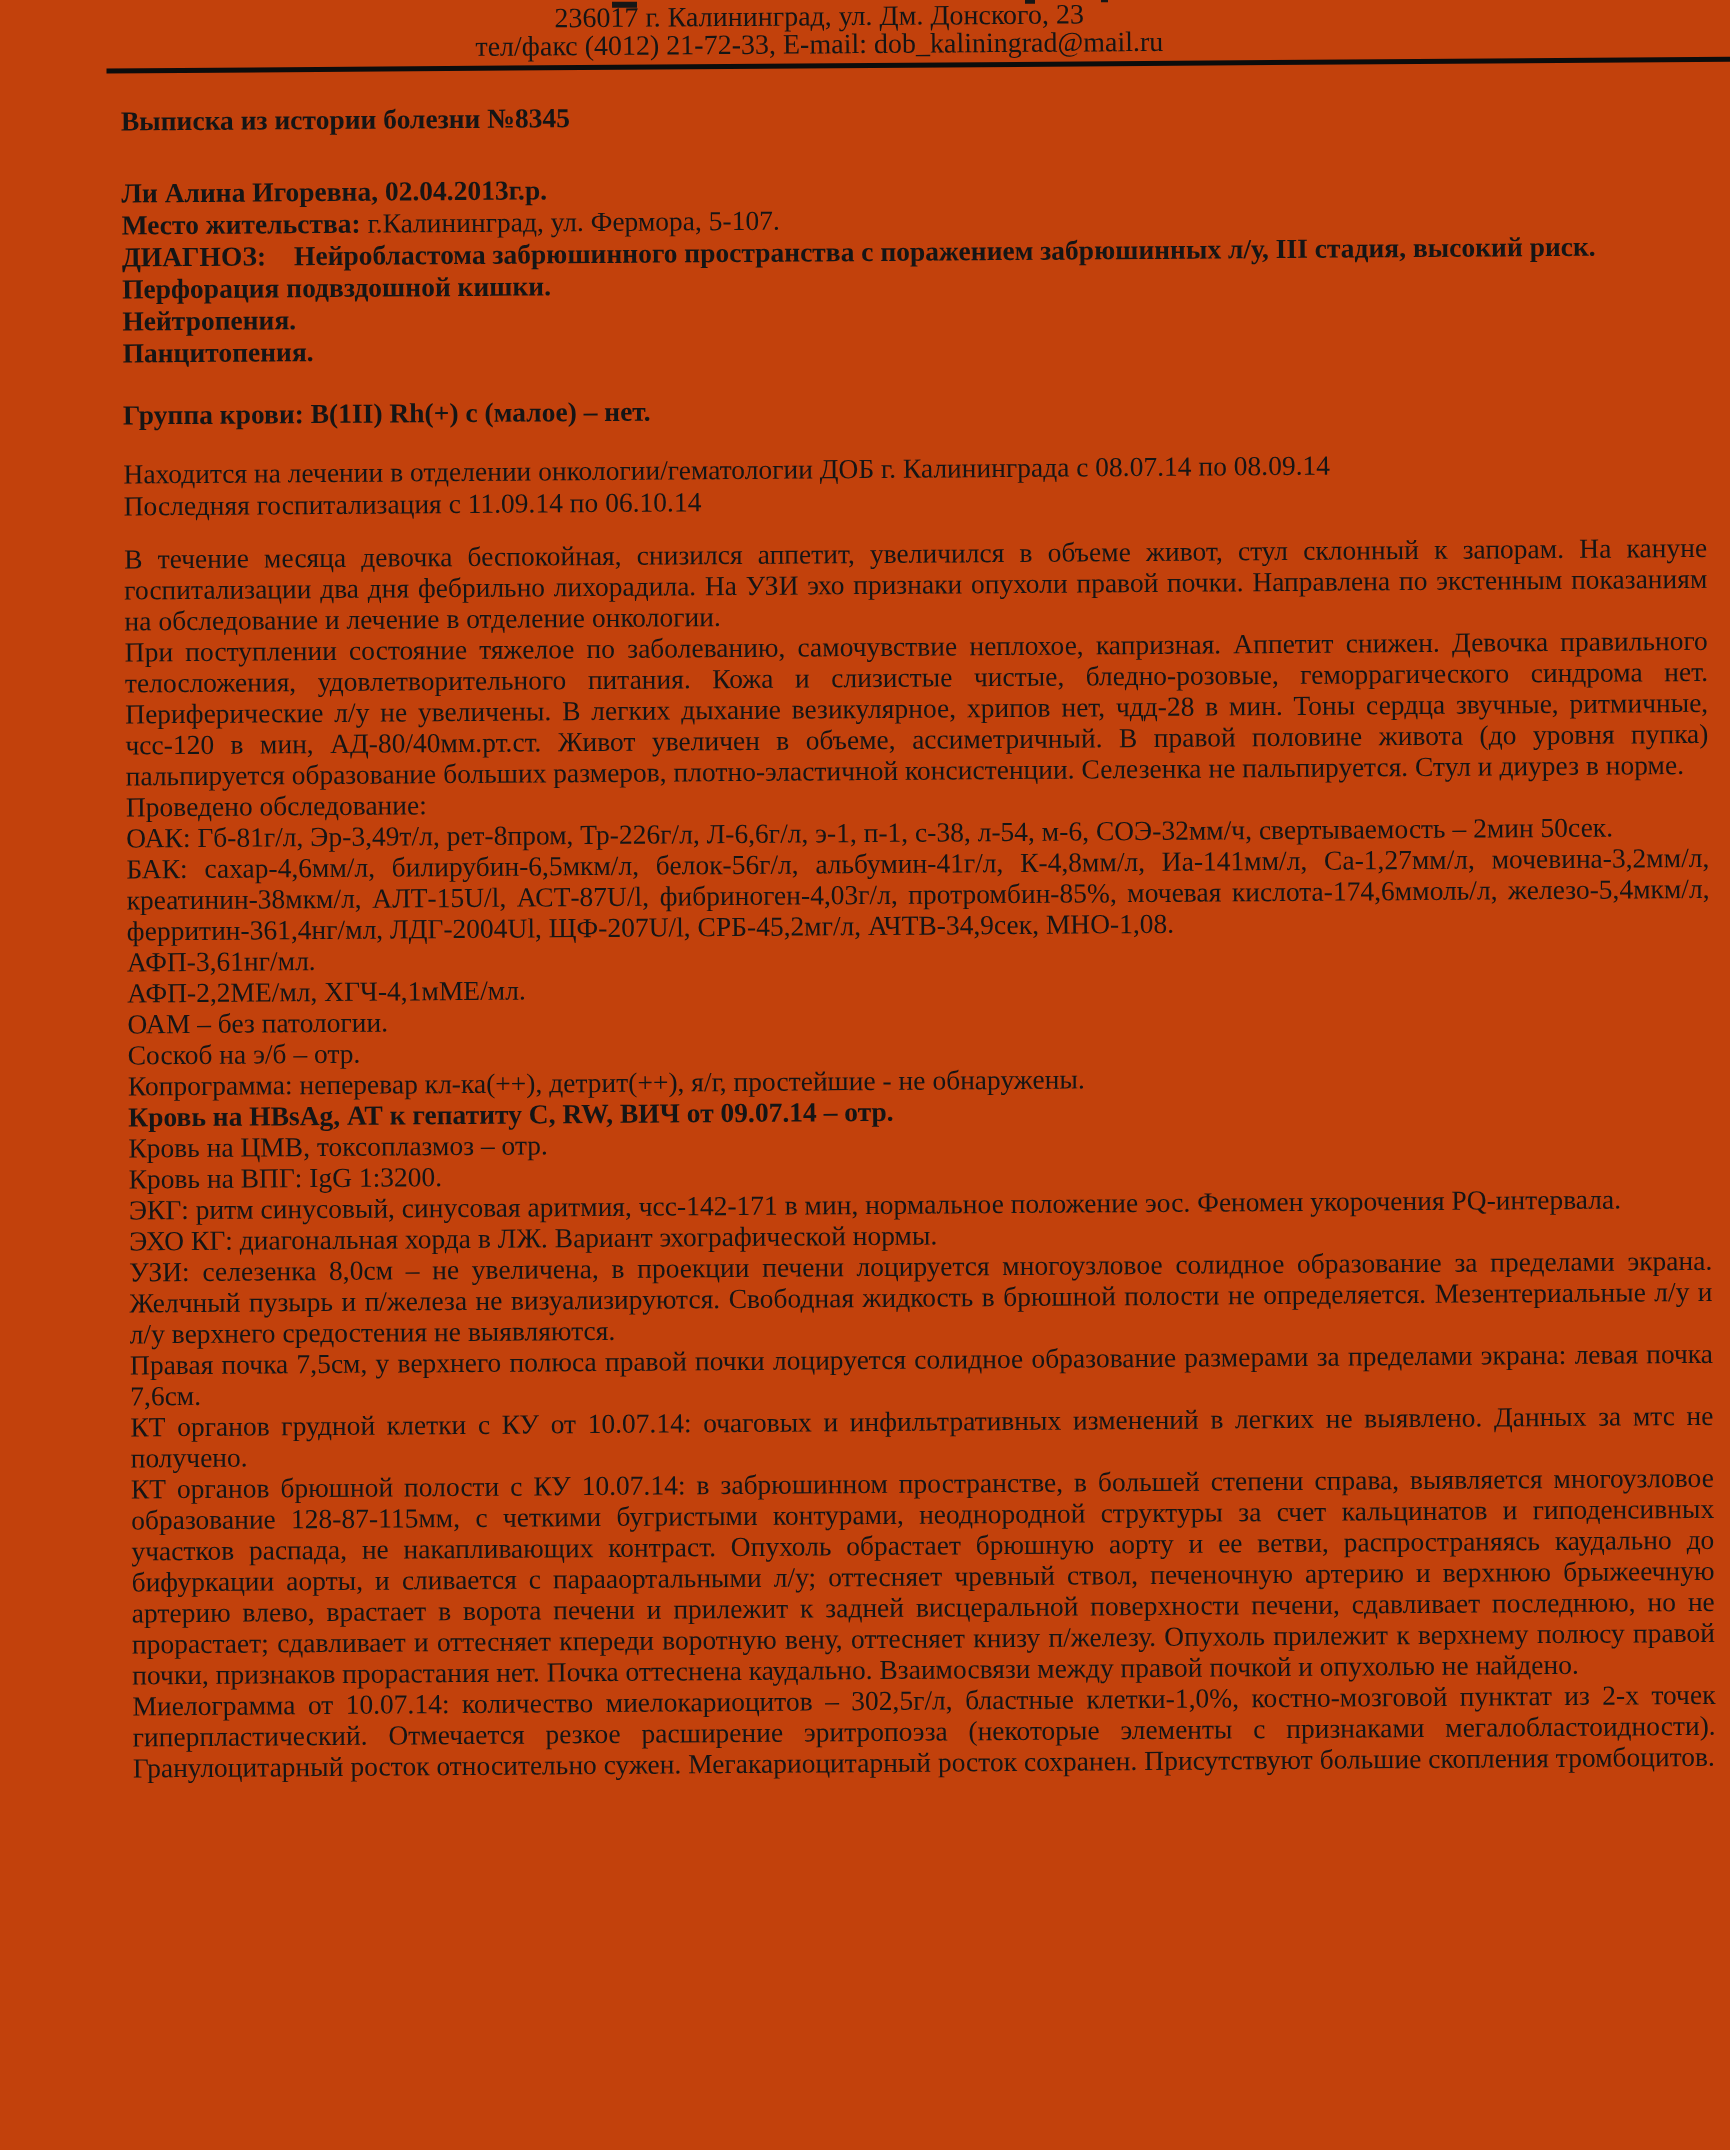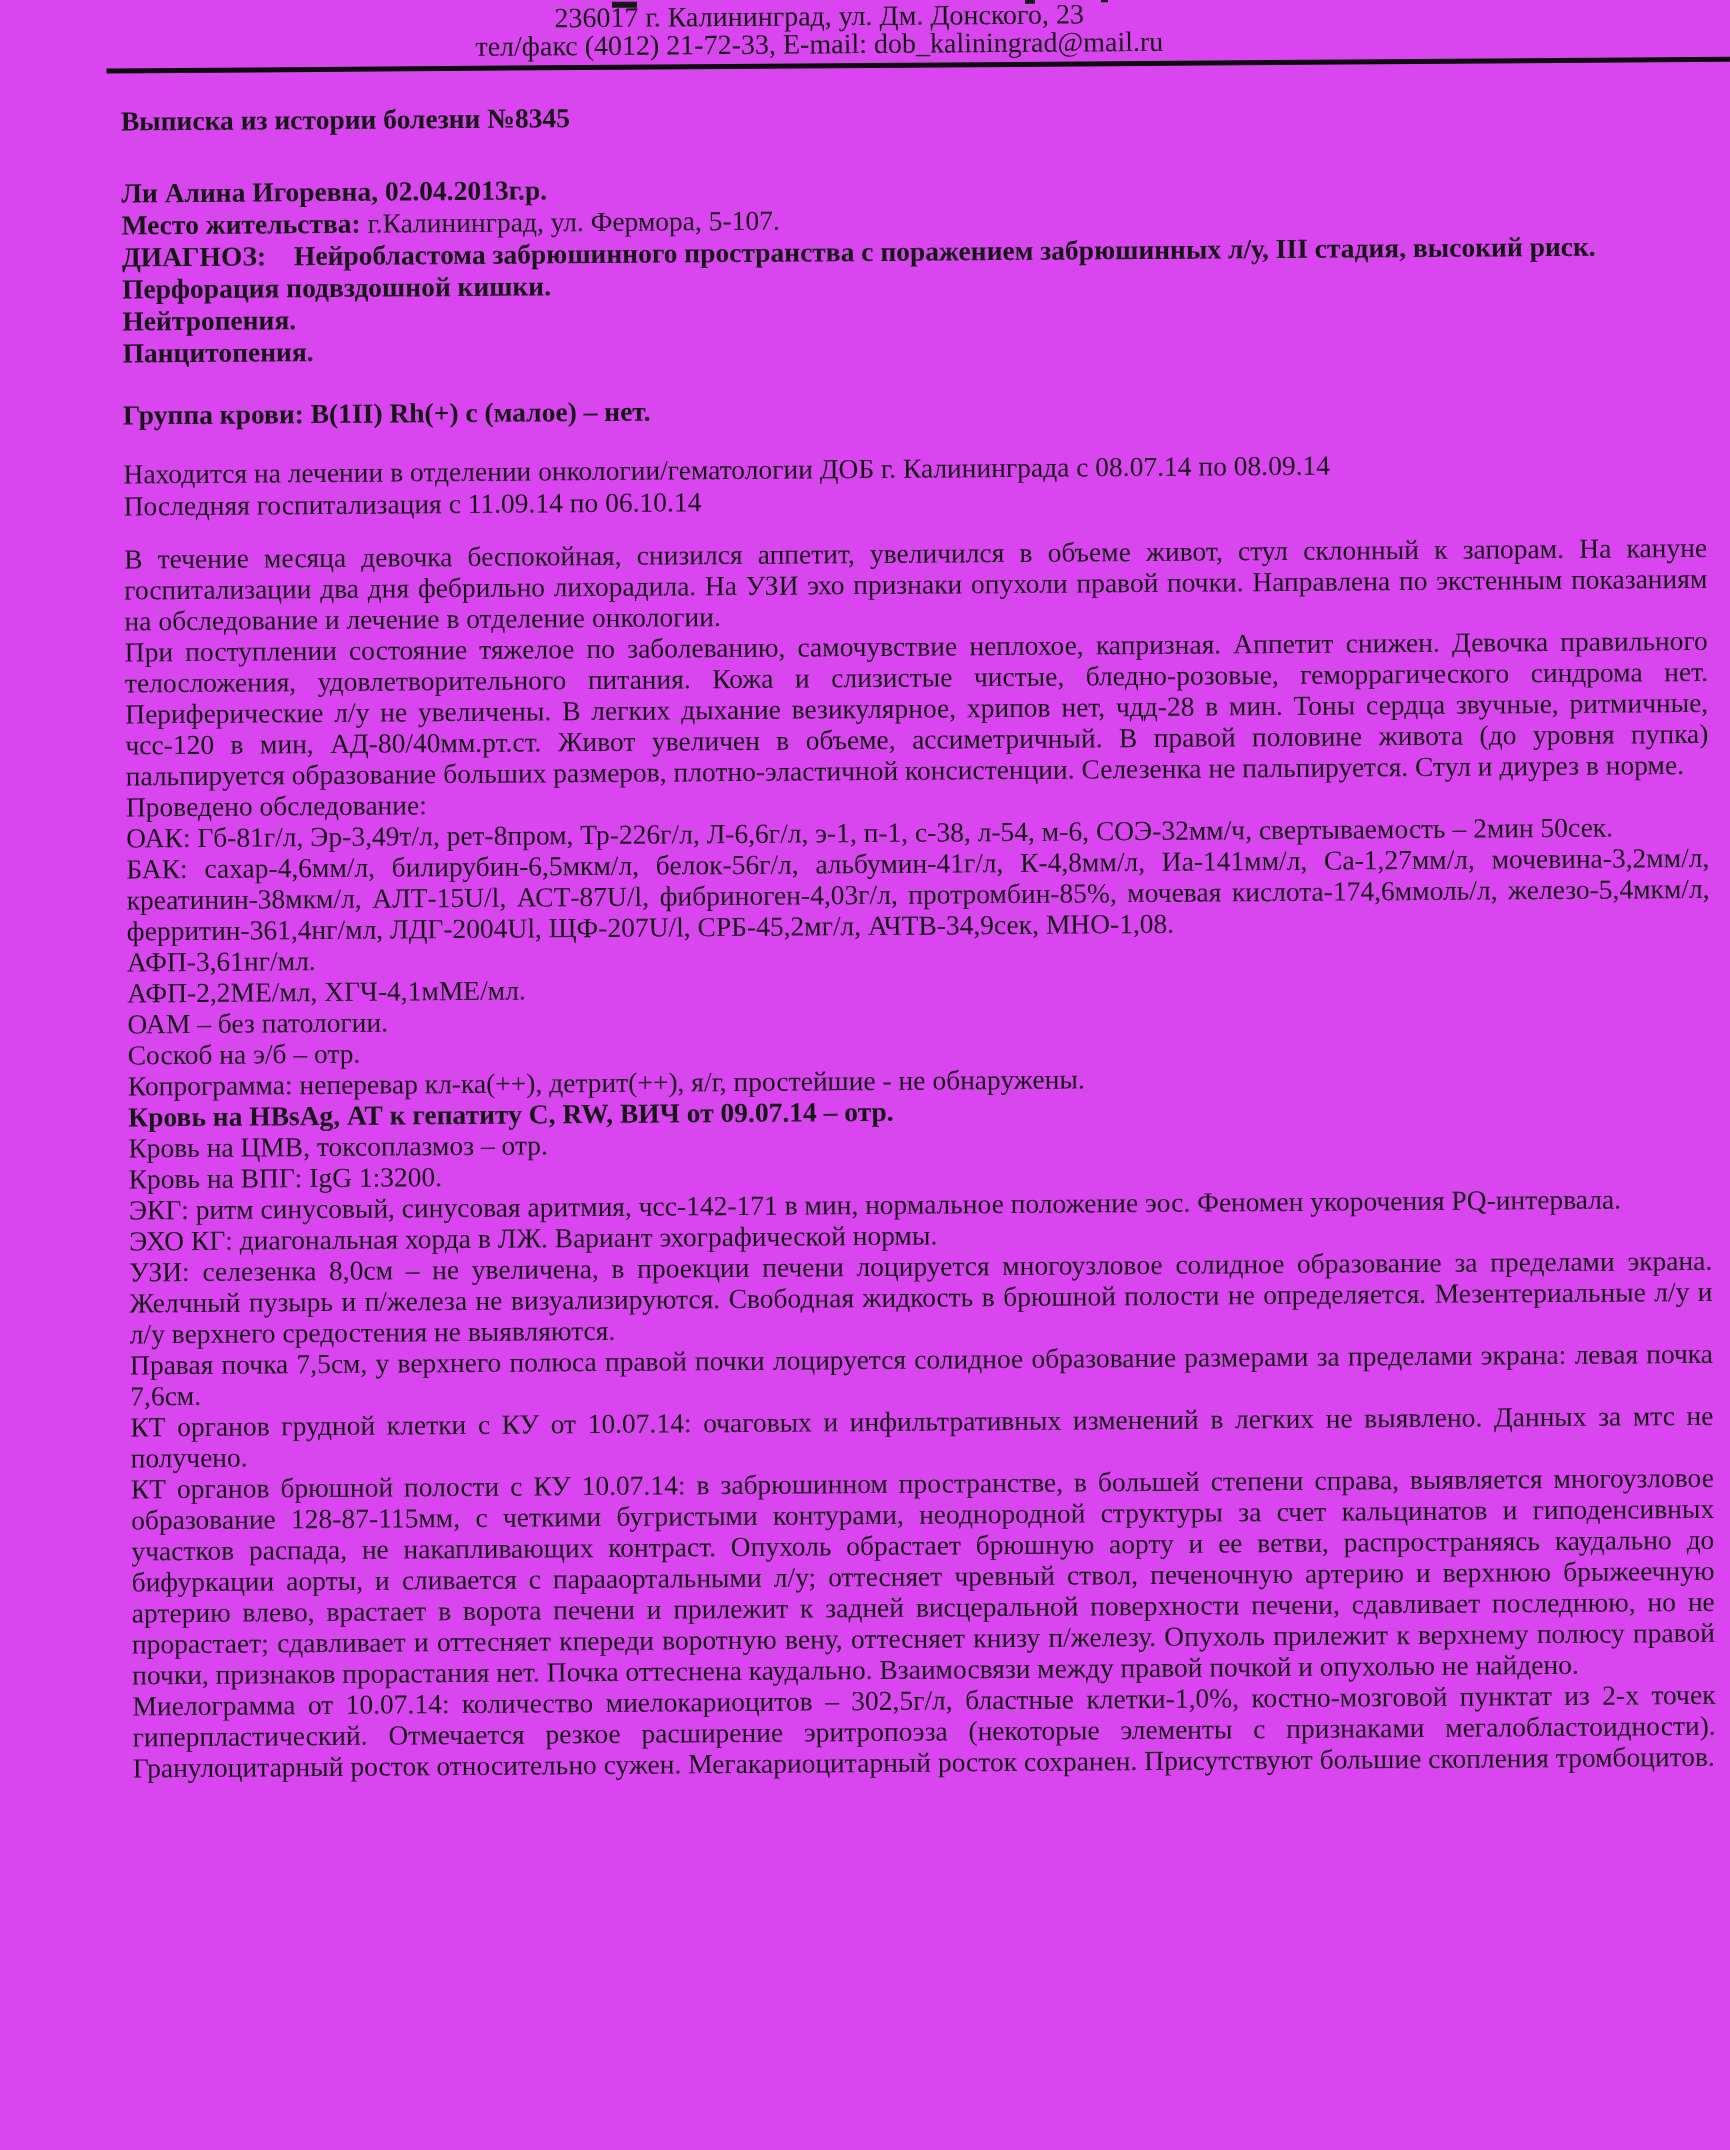--- a/index.html
+++ b/index.html
@@ -7,21 +7,21 @@
     padding: 0;
     background: #ffffff;
     width: 1730px;
     height: 2151px;
     overflow: hidden;
   }
   .page {
     position: relative;
     width: 1730px;
     height: 2151px;
-    background: #d946ef;
+    background: #c2410c;
     font-family: "Liberation Serif", "DejaVu Serif", serif;
     color: #151515;
     overflow: hidden;
   }
   .sheet {
     position: absolute;
     inset: 0;
     transform: rotate(-0.42deg);
     transform-origin: 865px 0px;
   }

